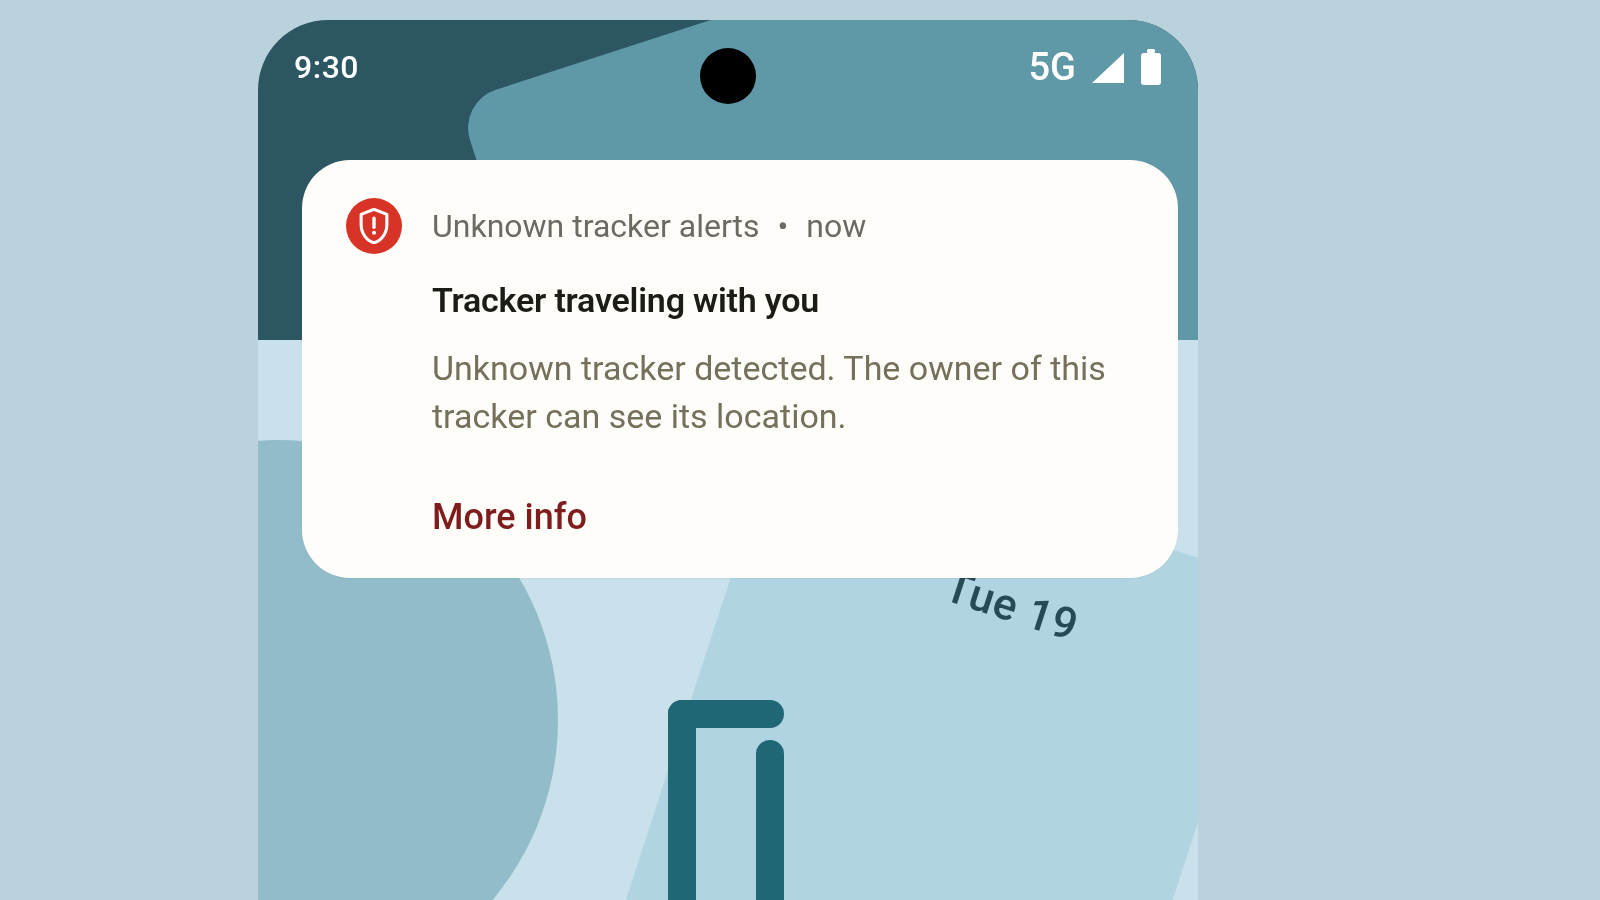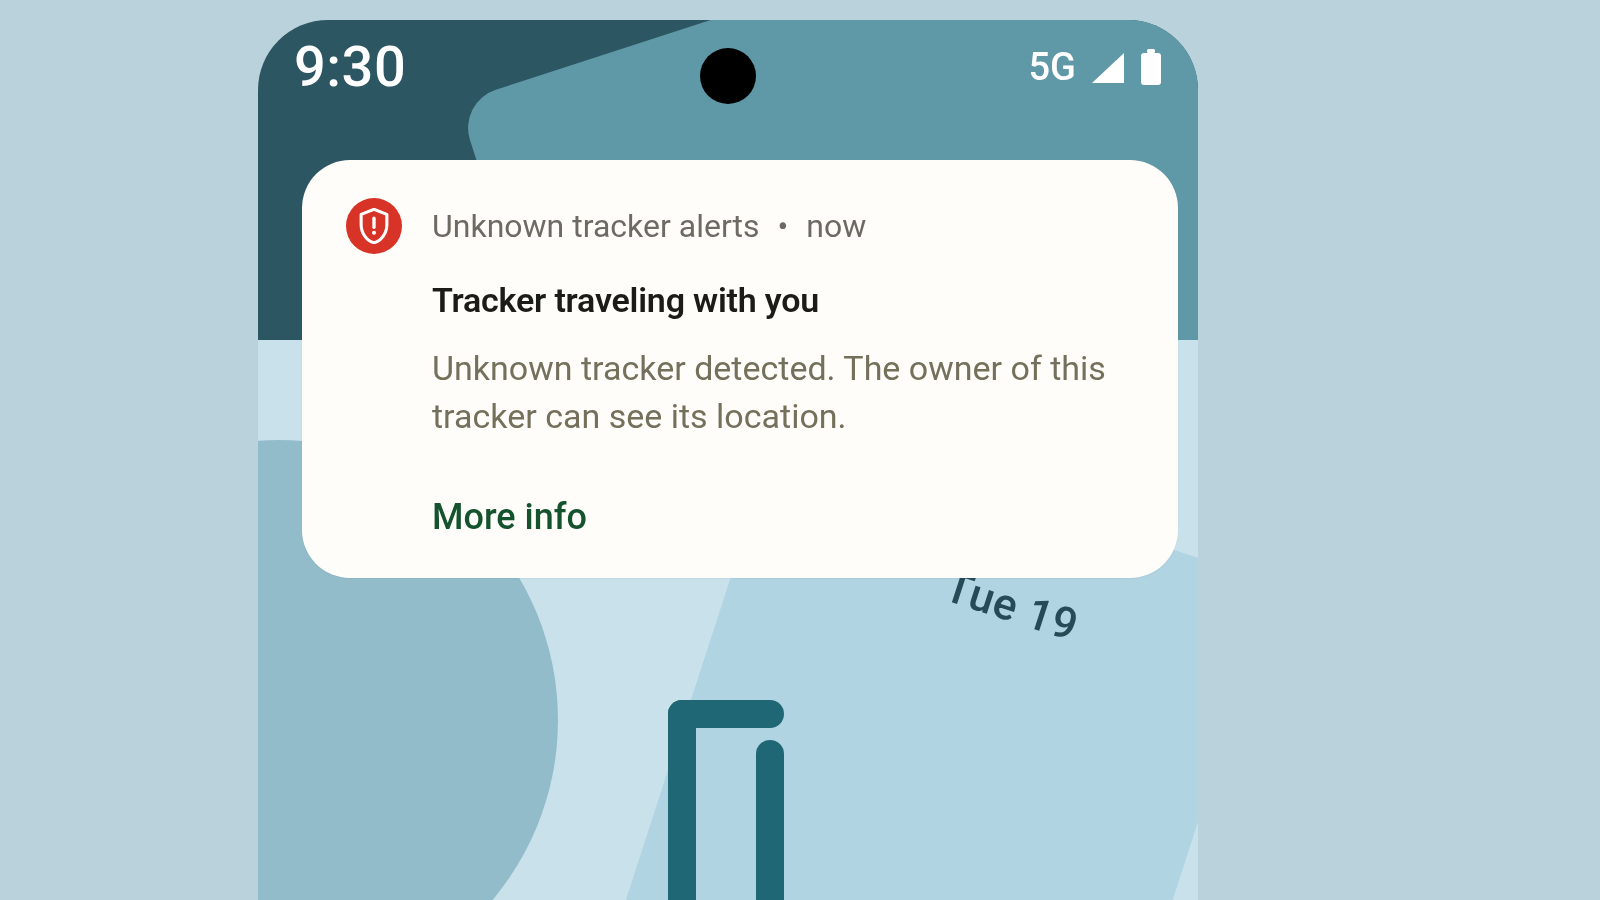--- a/index.html
+++ b/index.html
@@ -98,21 +98,21 @@
     right: 0;
     height: 94px;
     display: flex;
     align-items: center;
     justify-content: space-between;
     padding: 0 36px;
     color: #ffffff;
     z-index: 5;
   }
   .status-time {
-    font-size: 56px;
+    font-size: 32px;
     font-weight: 500;
     letter-spacing: 0.5px;
   }
   .status-right {
     display: flex;
     align-items: center;
     gap: 14px;
   }
   .status-5g {
     font-size: 38px;
@@ -182,21 +182,21 @@
     margin-top: 25px;
     font-size: 34px;
     line-height: 1.4;
     color: #74705b;
     max-width: 700px;
   }
   .notif-action {
     margin-top: 56px;
     font-size: 36px;
     font-weight: 500;
-    color: #14532d;
+    color: #7f1d1d;
     cursor: pointer;
     display: inline-block;
   }
 </style>
 </head>
 <body>
 
 <div class="canvas">
   <div class="phone">
 

